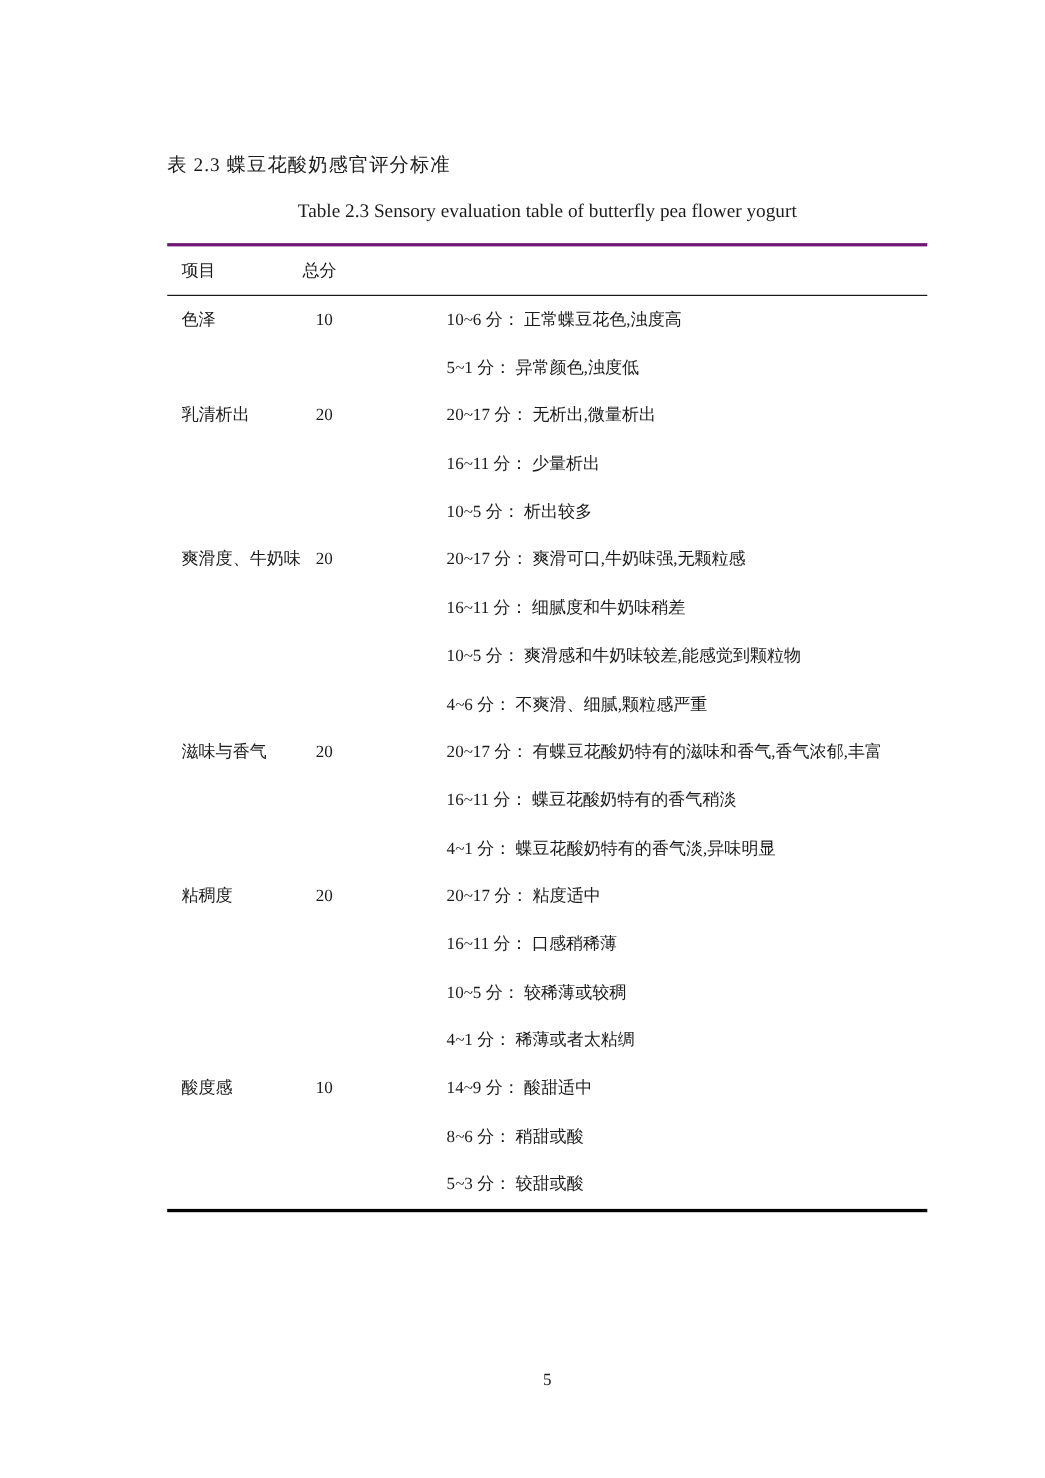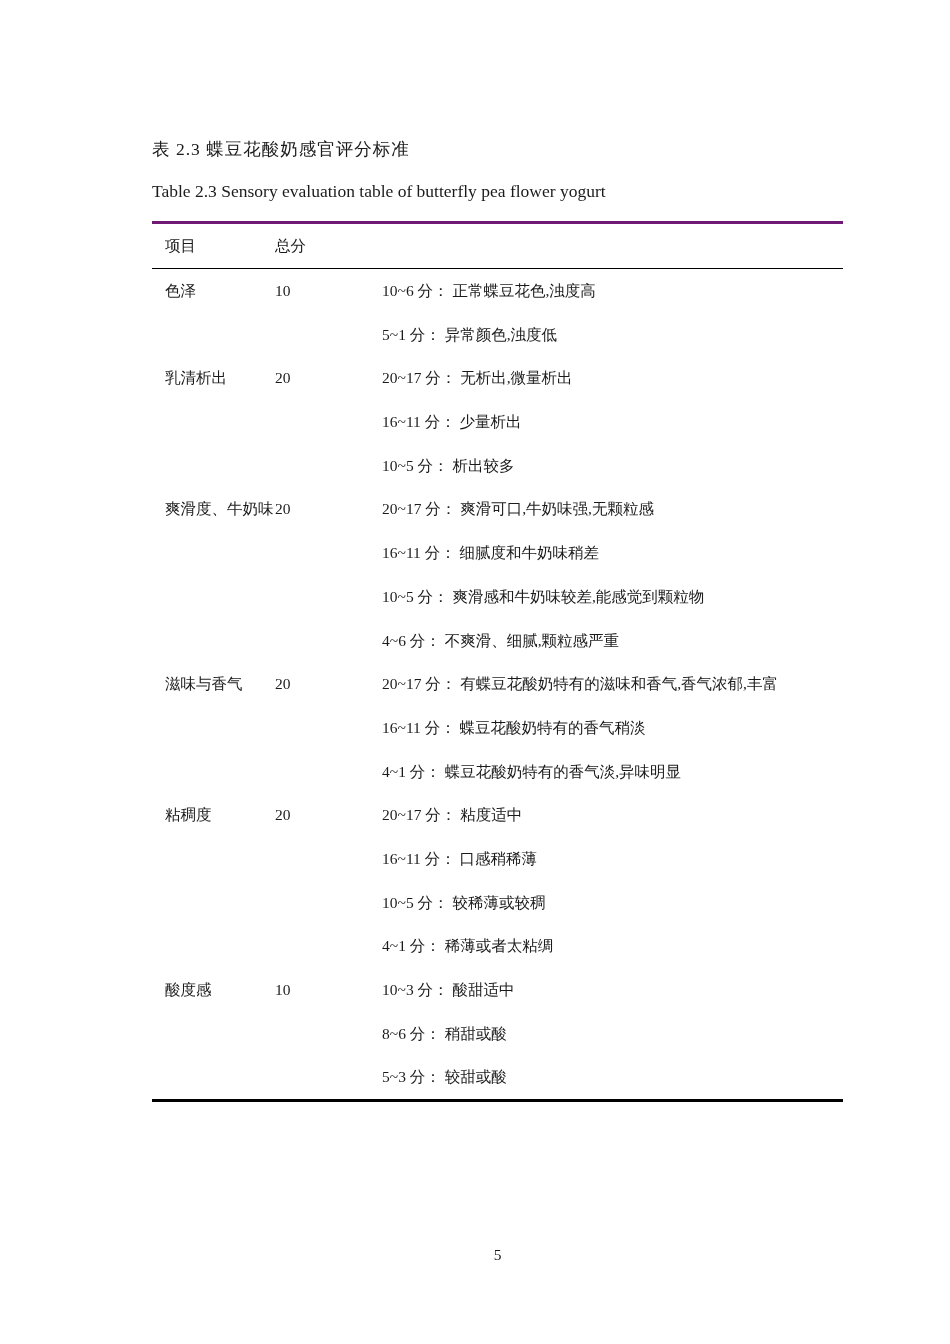--- a/index.html
+++ b/index.html
@@ -9,37 +9,38 @@
     font-family:"Liberation Serif","DejaVu Serif",serif;
     color:#1b1b1b;
   }
   .caption-zh {
     position:absolute; top:137px; left:152px; width:691px;
     text-align:left; font-size:17.5px; letter-spacing:1px;
     white-space:nowrap;
   }
   .caption-en {
     position:absolute; top:181px; left:152px; width:691px;
-    text-align:left; font-size:17.5px;
+    text-align:center; font-size:17.5px;
     white-space:nowrap;
   }
   .stable {
     position:absolute; top:221px; left:152px; width:691px;
     border-top:3px solid #701a75;
     border-bottom:3px solid #000;
     font-size:15.5px;
   }
   .thead {
     display:grid; grid-template-columns:110px 107px 1fr;
     padding-left:13px; height:45px; align-items:center;
     border-bottom:1.5px solid #000;
   }
   .tgroup {
     display:grid; grid-template-columns:110px 107px 1fr;
     padding-left:13px;
+    gap:12px;
   }
   .cell-item, .cell-score { line-height:43.7px; align-self:start; white-space:nowrap; }
   .criteria-line { height:43.7px; line-height:43.7px; white-space:nowrap; overflow:visible; }
   .page-num {
     position:absolute; top:1246px; left:152px; width:691px;
     text-align:center; font-size:15.5px;
   }
 </style>
 </head>
 <body>
@@ -102,21 +103,21 @@
       <div class="criteria-line">16~11 分： 口感稍稀薄</div>
       <div class="criteria-line">10~5 分： 较稀薄或较稠</div>
       <div class="criteria-line">4~1 分： 稀薄或者太粘绸</div>
     </div>
   </div>
 
   <div class="tgroup">
     <div class="cell-item">酸度感</div>
     <div class="cell-score">10</div>
     <div class="cell-criteria">
-      <div class="criteria-line">10~3 分： 酸甜适中</div>
+      <div class="criteria-line">14~9 分： 酸甜适中</div>
       <div class="criteria-line">8~6 分： 稍甜或酸</div>
       <div class="criteria-line">5~3 分： 较甜或酸</div>
     </div>
   </div>
 
 </div>
 
 <div class="page-num">5</div>
 
 </body></html>

